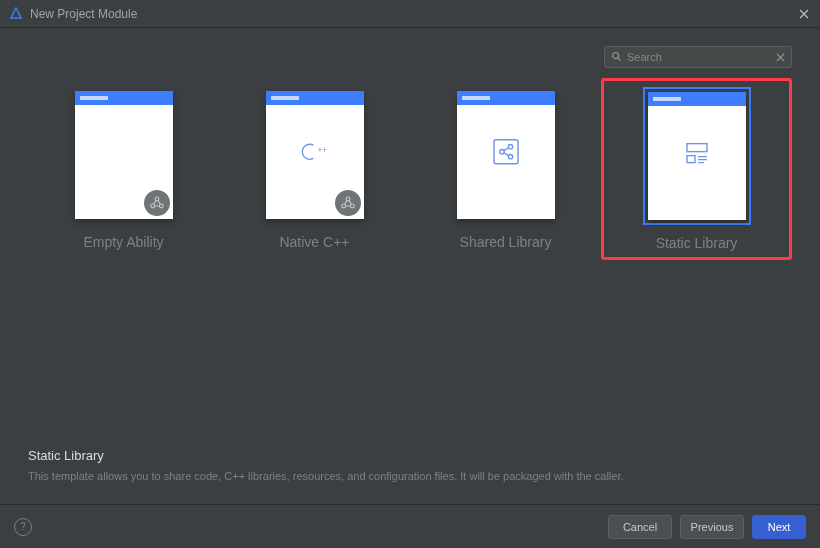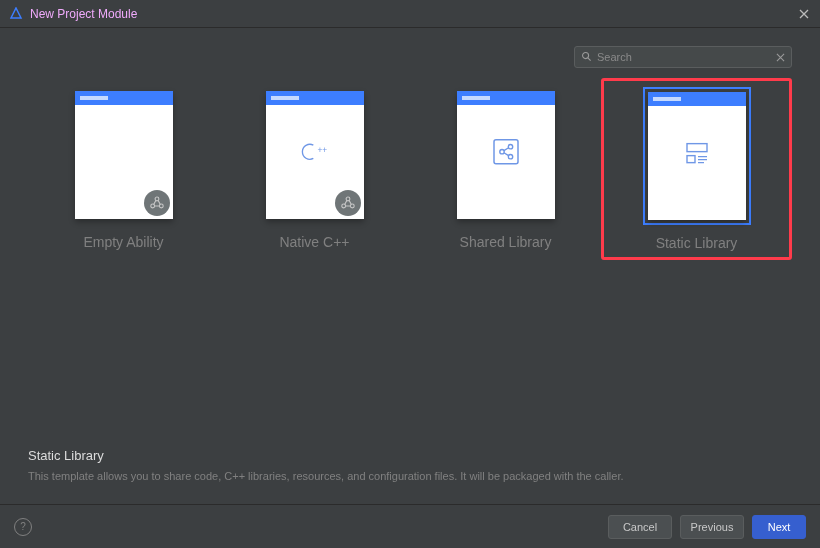--- a/index.html
+++ b/index.html
@@ -15,37 +15,37 @@
     .titlebar {
       height: 28px;
       background: #3c3f41;
       border-bottom: 1px solid #2b2b2b;
       display: flex;
       align-items: center;
       padding: 0 8px;
       gap: 6px;
     }
     .titlebar .app-icon { width: 16px; height: 16px; display: flex; align-items: center; justify-content: center; }
-    .titlebar .title { font-size: 12px; color: #f0abfc; flex: 1; }
+    .titlebar .title { font-size: 12px; color: #a3a3a3; flex: 1; }
     .titlebar .close { width: 16px; height: 16px; display: flex; align-items: center; justify-content: center; cursor: pointer; margin-left: auto; }
     .content {
       padding: 18px 28px 0 28px;
     }
     .heading {
       font-size: 15px;
       color: #dcdcdc;
       margin-bottom: 18px;
     }
     .search-row {
       display: flex;
       justify-content: flex-end;
       margin-bottom: 10px;
     }
     .search-box {
-      width: 218px;
+      width: 188px;
       height: 22px;
       background: #45494a;
       border: 1px solid #5a5d5e;
       border-radius: 3px;
       display: flex;
       align-items: center;
       padding: 0 6px;
       gap: 5px;
     }
     .search-box input {

